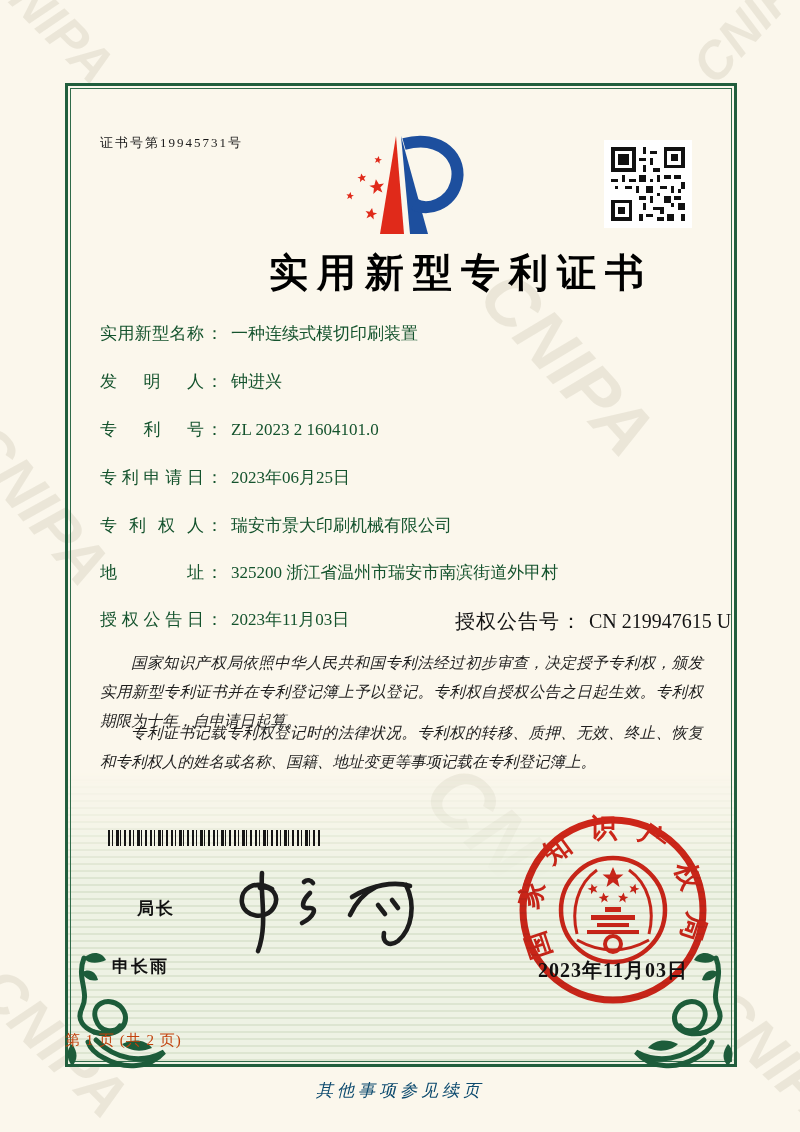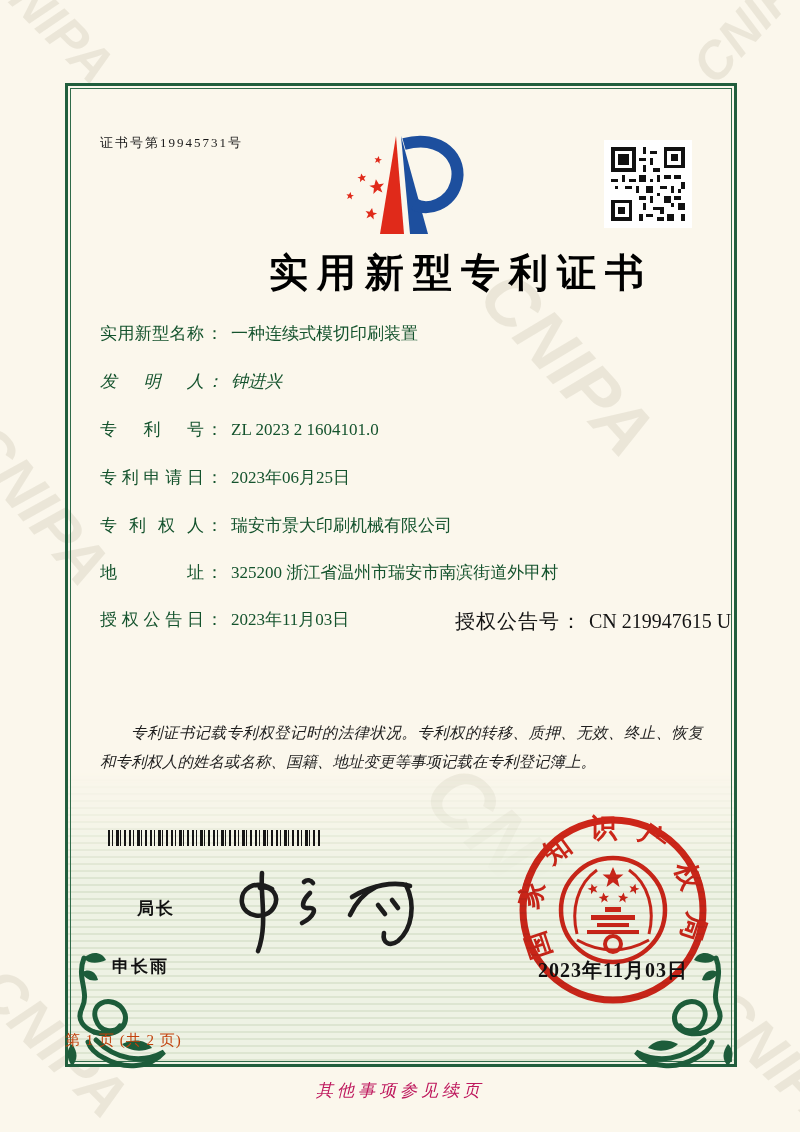--- a/index.html
+++ b/index.html
@@ -62,21 +62,21 @@
   .seal-date {
     position:absolute; left:523px; top:957px; width:180px; text-align:center;
     font-size:20px; font-weight:700; letter-spacing:1px; color:#111;
   }
   .page-info {
     position:absolute; left:65px; top:1031px; width:680px; text-align:left;
     font-size:15px; color:#c2410c; letter-spacing:1px;
   }
   .note {
     position:absolute; left:0; top:1079px; width:800px; text-align:center;
-    font-size:17px; font-style:italic; letter-spacing:4px; color:#be185d;
+    font-size:17px; font-style:italic; letter-spacing:4px; color:#0c4a6e;
   }
   .abs { position:absolute; }
   svg { display:block; }
 </style>
 </head>
 <body>
 
 <div class="page">
 
   <svg width="0" height="0" style="position:absolute" aria-hidden="true">
@@ -152,21 +152,21 @@
                M19,18h1v1h-1z M21,18h2v2h-2z M10,21h1v2h-1z M12,21h2v1h-2z M15,22h2v1h-2z M18,21h2v2h-2z
                M22,21h1v2h-1z"></path>
     </g>
   </svg>
 
   <div class="title">实用新型专利证书</div>
 
   <div class="row" style="top:322px;">
     <span class="flabel">实用新型名称</span><span class="colon">：</span><span>一种连续式模切印刷装置</span>
   </div>
-  <div class="row" style="top:370px;font-style:italic;">
+  <div class="row" style="top:370px;">
     <span class="flabel">发明人</span><span class="colon">：</span><span>钟进兴</span>
   </div>
   <div class="row" style="top:418px;">
     <span class="flabel">专利号</span><span class="colon">：</span><span>ZL 2023 2 1604101.0</span>
   </div>
   <div class="row" style="top:466px;">
     <span class="flabel">专利申请日</span><span class="colon">：</span><span>2023年06月25日</span>
   </div>
   <div class="row" style="top:514px;">
     <span class="flabel">专利权人</span><span class="colon">：</span><span>瑞安市景大印刷机械有限公司</span>
@@ -174,20 +174,21 @@
   <div class="row" style="top:561px;">
     <span class="flabel">地址</span><span class="colon">：</span><span>325200 浙江省温州市瑞安市南滨街道外甲村</span>
   </div>
   <div class="row" style="top:608px;">
     <span class="flabel">授权公告日</span><span class="colon">：</span><span>2023年11月03日</span>
   </div>
   <div class="grant">
     <span class="flabel">授权公告号</span><span class="colon">：</span><span>CN 219947615 U</span>
   </div>
 
+  <div class="para" style="top:648px;">国家知识产权局依照中华人民共和国专利法经过初步审查，决定授予专利权，颁发实用新型专利证书并在专利登记簿上予以登记。专利权自授权公告之日起生效。专利权期限为十年，自申请日起算。</div>
   <div class="para" style="top:718px;">专利证书记载专利权登记时的法律状况。专利权的转移、质押、无效、终止、恢复和专利权人的姓名或名称、国籍、地址变更等事项记载在专利登记簿上。</div>
 
   <div class="barcode"></div>
 
   <div class="sig-title">局长</div>
   <div class="sig-name">申长雨</div>
 
   <svg class="abs" style="left:210px; top:855px;" width="215" height="105" viewBox="0 0 215 105">
     <g fill="none" stroke="#1c1c1c" stroke-width="4.6" stroke-linecap="round">
       <path d="M62,34 C44,24 30,34 32,48 C34,62 56,66 64,52 C70,41 62,30 50,33"></path>

